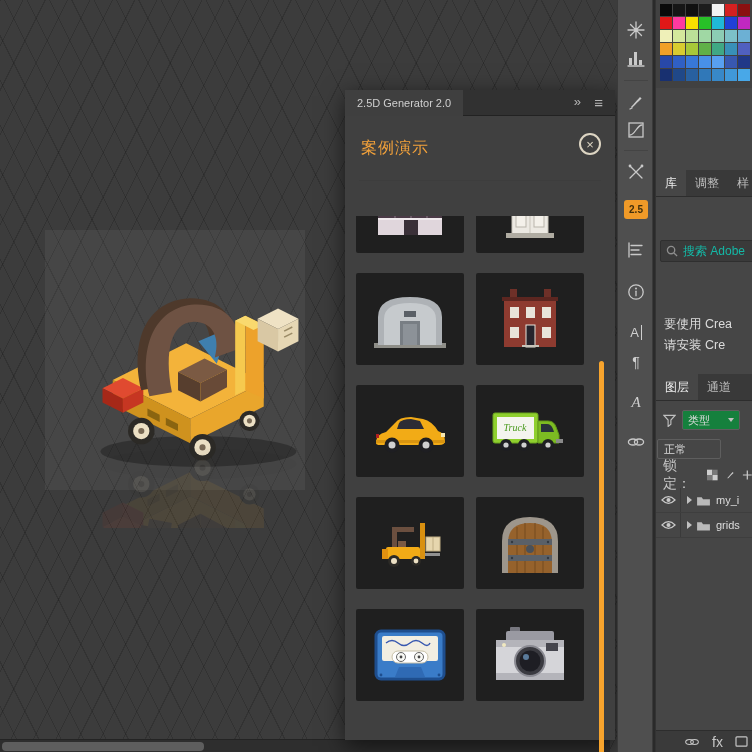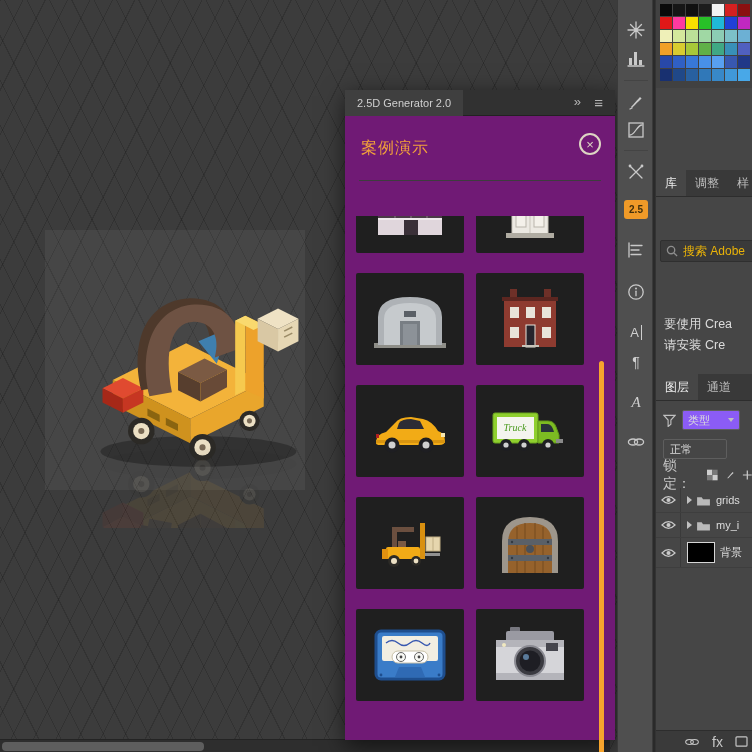--- a/index.html
+++ b/index.html
@@ -11,21 +11,21 @@
   .canvas{position:absolute;left:0;top:0;width:617px;height:752px;background-color:#3c3c3c;
     background-image:
       repeating-linear-gradient(63.43deg, rgba(0,0,0,.16) 0 1px, transparent 1px 20px),
       repeating-linear-gradient(116.57deg, rgba(0,0,0,.16) 0 1px, transparent 1px 20px);}
   .artboard{position:absolute;left:45px;top:230px;width:260px;height:260px;background:rgba(170,170,170,.10)}
   .forklift{position:absolute;left:84px;top:278px;width:235px;height:250px}
   .hscroll{position:absolute;left:0;top:739px;width:610px;height:13px;background:#2e2e2e;border-top:1px solid #242424}
   .hscroll-handle{position:absolute;left:2px;top:2px;width:202px;height:9px;background:#5e5e5e;border-radius:4px}
 
   
-  .plugin{position:absolute;left:345px;top:90px;width:270px;height:650px;background:#701a75;
+  .plugin{position:absolute;left:345px;top:90px;width:270px;height:650px;background:#404040;
     box-shadow:0 6px 22px rgba(0,0,0,.6)}
   .plugin-header{position:absolute;left:0;top:0;width:100%;height:26px;background:#313131;border-bottom:1px solid #222}
   .plugin-tab{position:absolute;left:0;top:0;height:26px;padding:0 12px;background:#3f3f3f;
     display:flex;align-items:center;font-size:11px;color:#cfcfcf}
   .ph-ic{position:absolute;top:4px;color:#b4b4b4;font-size:13px;cursor:default}
   .ph-ic.collapse{right:34px}
   .ph-ic.menu{right:12px;font-size:15px}
   .plugin-body{position:absolute;left:0;top:26px;width:100%;height:624px}
   .plugin-title{position:absolute;left:16px;top:22px;font-size:16px;color:#f2a13a;letter-spacing:1px}
   .plugin-close{position:absolute;right:14px;top:17px;width:22px;height:22px;border:2px solid #ddd5c3;
@@ -56,28 +56,28 @@
   .swatches{position:absolute;left:0;top:0;width:97px;height:88px;background:#414141;overflow:hidden}
   .swatch-grid{display:grid;grid-template-columns:repeat(7,12px);gap:1px;padding:4px}
   .swatch{width:12px;height:12px;cursor:pointer}
   .tabsbar{position:absolute;left:0;width:97px;height:27px;background:#393939;border-bottom:1px solid #2d2d2d;
     display:flex;align-items:stretch;overflow:hidden}
   .ptab{display:flex;align-items:center;justify-content:center;padding:0 9px;font-size:12px;color:#bdbdbd;
     white-space:nowrap;cursor:pointer}
   .ptab.active{background:#464646;color:#ececec}
   .searchrow{position:absolute;left:4px;top:240px;width:96px;height:22px;background:#3a3a3a;border:1px solid #2f2f2f;
     border-radius:2px;display:flex;align-items:center;padding:0 5px;gap:5px;overflow:hidden;cursor:text}
-  .searchrow span{font-size:12px;color:#eab308;white-space:nowrap}
+  .searchrow span{font-size:12px;color:#14b8a6;white-space:nowrap}
   .notice{position:absolute;left:8px;top:314px;width:92px;overflow:hidden}
   .notice div{font-size:12.5px;color:#dcdcdc;line-height:21px;white-space:nowrap}
   .filterrow{position:absolute;left:0;top:406px;width:97px;height:28px;display:flex;align-items:center;gap:6px;padding-left:7px}
-  .kindbox{width:58px;height:20px;background:#8b5cf6;border:1px solid #5e5e5e;border-radius:2px;
+  .kindbox{width:58px;height:20px;background:#15803d;border:1px solid #5e5e5e;border-radius:2px;
     display:flex;align-items:center;justify-content:space-between;padding:0 5px;font-size:11px;color:#dcdcdc;cursor:pointer}
   .chev{width:0;height:0;border-left:3.5px solid transparent;border-right:3.5px solid transparent;border-top:4px solid #c0c0c0}
-  .blendrow{position:absolute;left:0;top:436px;width:97px;height:26px;display:flex;align-items:center;padding-left:7px}
+  .blendrow{position:absolute;left:0;top:436px;width:97px;height:26px;display:flex;align-items:center;padding-left:1px}
   .blendbox{width:64px;height:20px;background:#464646;border:1px solid #5e5e5e;border-radius:2px;
     display:flex;align-items:center;padding:0 6px;font-size:11px;color:#dcdcdc;cursor:pointer}
   .lockrow{position:absolute;left:0;top:464px;width:97px;height:22px;display:flex;align-items:center;gap:7px;padding-left:7px}
   .lockrow .lbl{font-size:14px;color:#c6c6c6}
   .layerlist{position:absolute;left:0;top:488px;width:97px}
   .lrow{display:flex;align-items:center;height:25px;border-bottom:1px solid #3e3e3e;cursor:pointer}
   .lrow.bg{height:30px}
   .eyecell{width:25px;height:100%;display:flex;align-items:center;justify-content:center;border-right:1px solid #3a3a3a;cursor:pointer}
   .twirl{width:0;height:0;border-left:5px solid #c0c0c0;border-top:4px solid transparent;border-bottom:4px solid transparent;
     margin:0 4px 0 6px;cursor:pointer}
@@ -505,44 +505,34 @@
         <div class="eyecell">
           <svg width="15" height="10" viewBox="0 0 16 10">
             <path d="M1 5 Q8 -2 15 5 Q8 12 1 5 Z" fill="none" stroke="#c9c9c9" stroke-width="1.2"></path>
             <circle cx="8" cy="5" r="2.2" fill="#c9c9c9"></circle>
           </svg>
         </div>
         <div class="twirl"></div>
         <svg width="15" height="11" viewBox="0 0 16 12">
           <path d="M1 2.5 h5 l1.5 2 h7.5 v7 H1 Z" fill="#b9b9b9"></path>
         </svg>
-        <span class="lname">grids</span>
+        <span class="lname">my_i</span>
       </div>
       <div class="lrow">
         <div class="eyecell">
           <svg width="15" height="10" viewBox="0 0 16 10">
             <path d="M1 5 Q8 -2 15 5 Q8 12 1 5 Z" fill="none" stroke="#c9c9c9" stroke-width="1.2"></path>
             <circle cx="8" cy="5" r="2.2" fill="#c9c9c9"></circle>
           </svg>
         </div>
         <div class="twirl"></div>
         <svg width="15" height="11" viewBox="0 0 16 12">
           <path d="M1 2.5 h5 l1.5 2 h7.5 v7 H1 Z" fill="#b9b9b9"></path>
         </svg>
-        <span class="lname">my_i</span>
-      </div>
-      <div class="lrow bg">
-        <div class="eyecell">
-          <svg width="15" height="10" viewBox="0 0 16 10">
-            <path d="M1 5 Q8 -2 15 5 Q8 12 1 5 Z" fill="none" stroke="#c9c9c9" stroke-width="1.2"></path>
-            <circle cx="8" cy="5" r="2.2" fill="#c9c9c9"></circle>
-          </svg>
-        </div>
-        <div class="bgthumb"></div>
-        <span class="lname">背景</span>
+        <span class="lname">grids</span>
       </div>
     </div>
 
     <div class="layers-bottombar">
       <svg width="16" height="10" viewBox="0 0 18 12">
         <ellipse cx="6" cy="6" rx="4.6" ry="3" fill="none" stroke="#c6c6c6" stroke-width="1.3"></ellipse>
         <ellipse cx="12" cy="6" rx="4.6" ry="3" fill="none" stroke="#c6c6c6" stroke-width="1.3"></ellipse>
       </svg>
       <span class="fx">fx</span>
       <svg width="13" height="11" viewBox="0 0 14 12">

